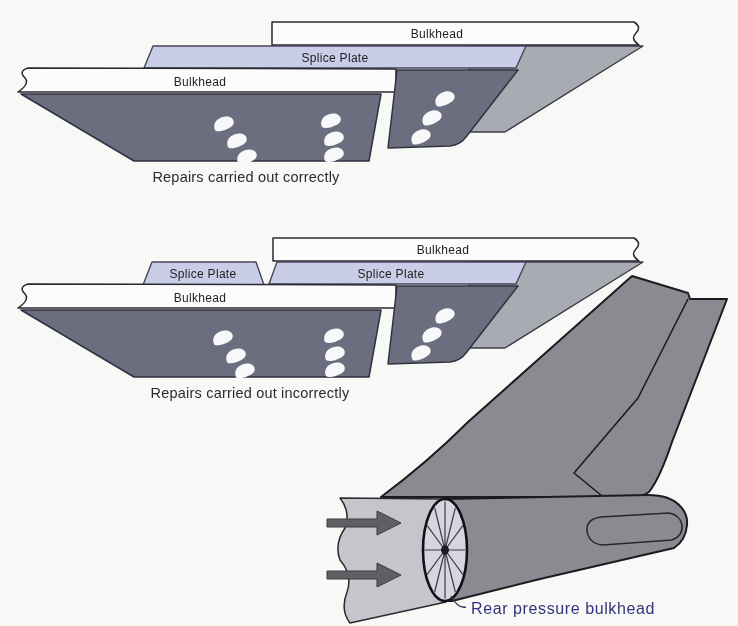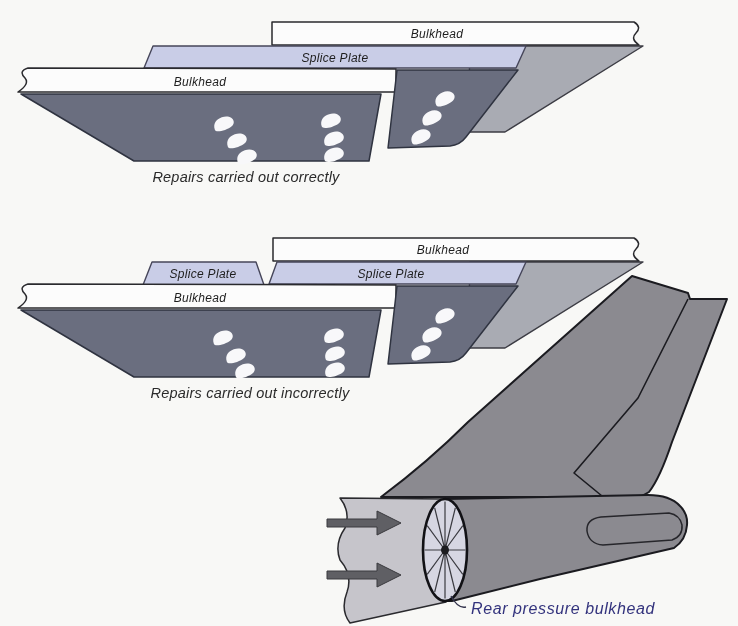--- a/index.html
+++ b/index.html
@@ -1,16 +1,16 @@
 <!DOCTYPE html>
 <html><head>
 <meta charset="utf-8">
 <style>
   html,body{margin:0;padding:0;background:#ffffff;}
-  .stage{width:738px;height:626px;position:relative;overflow:hidden;font-style:italic;}
+  .stage{width:738px;height:626px;position:relative;overflow:hidden;}
   svg{display:block;}
   .plate-label{font-family:"Liberation Sans",sans-serif;font-size:12px;letter-spacing:.3px;}
   .caption{font-family:"Liberation Sans",sans-serif;font-size:14.5px;letter-spacing:.2px;}
   .annotation{font-family:"Liberation Sans",sans-serif;font-size:16px;letter-spacing:.6px;}
   text{user-select:none;}
 </style>
 </head>
 <body>
 
 <div class="stage">

